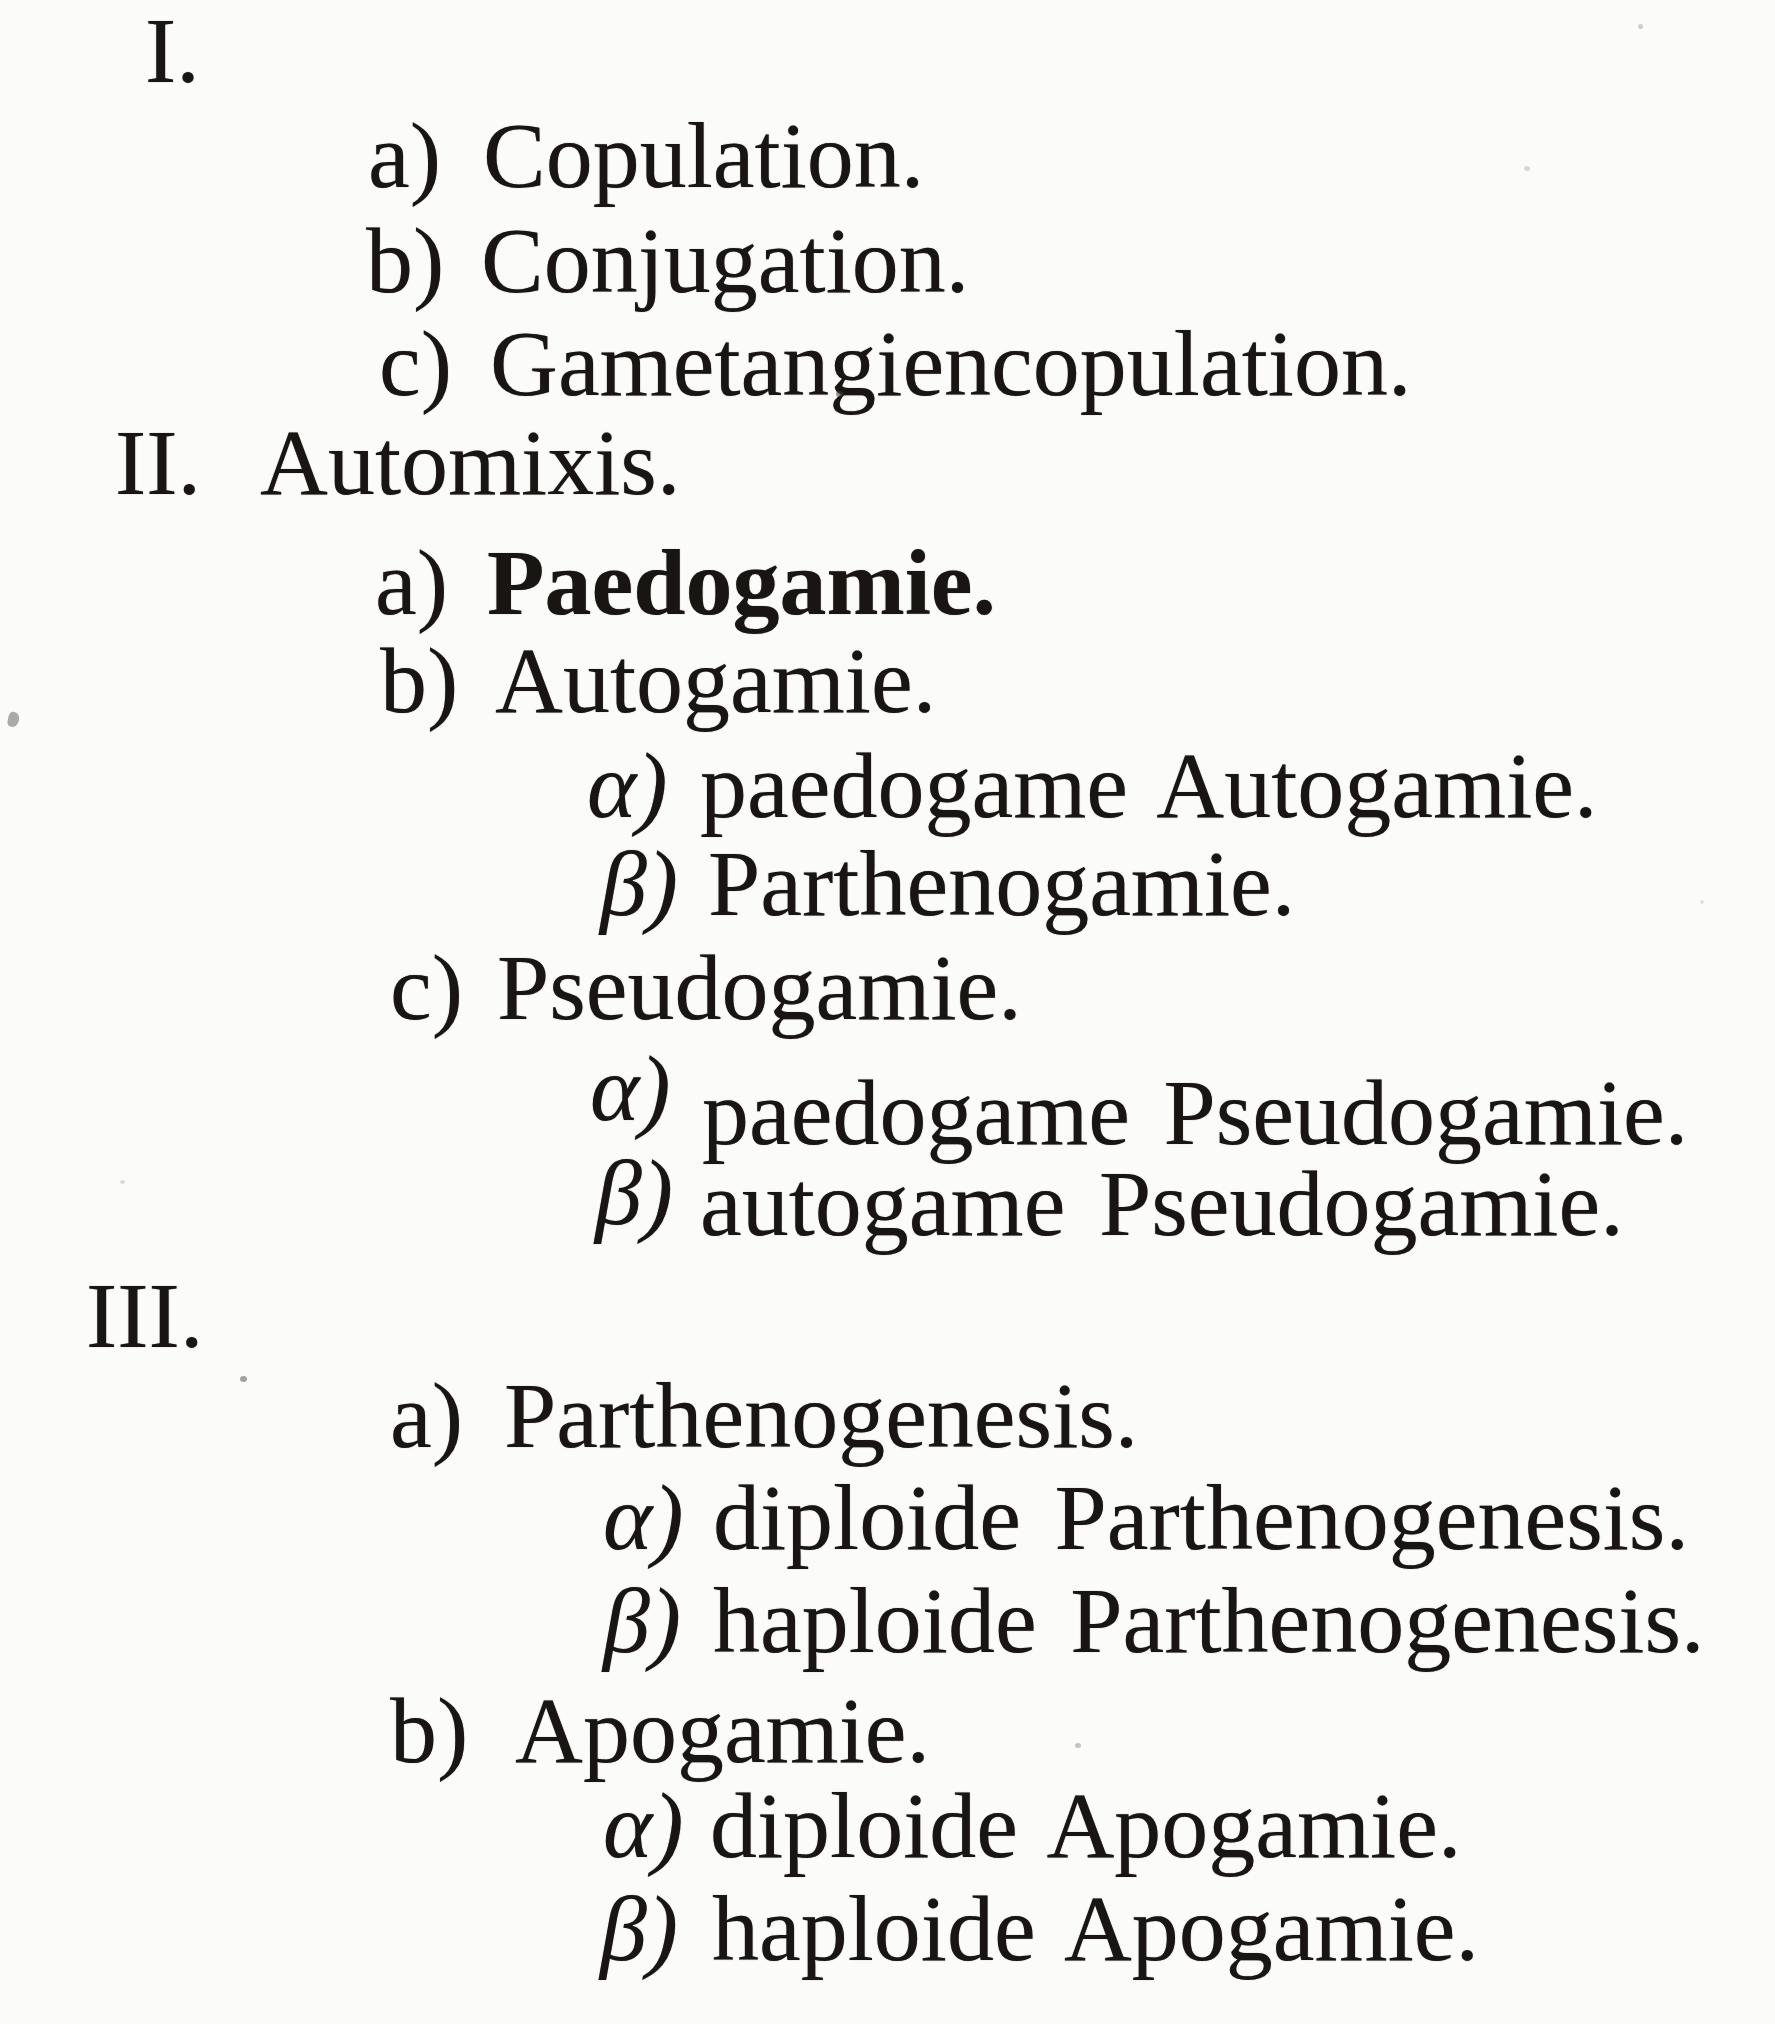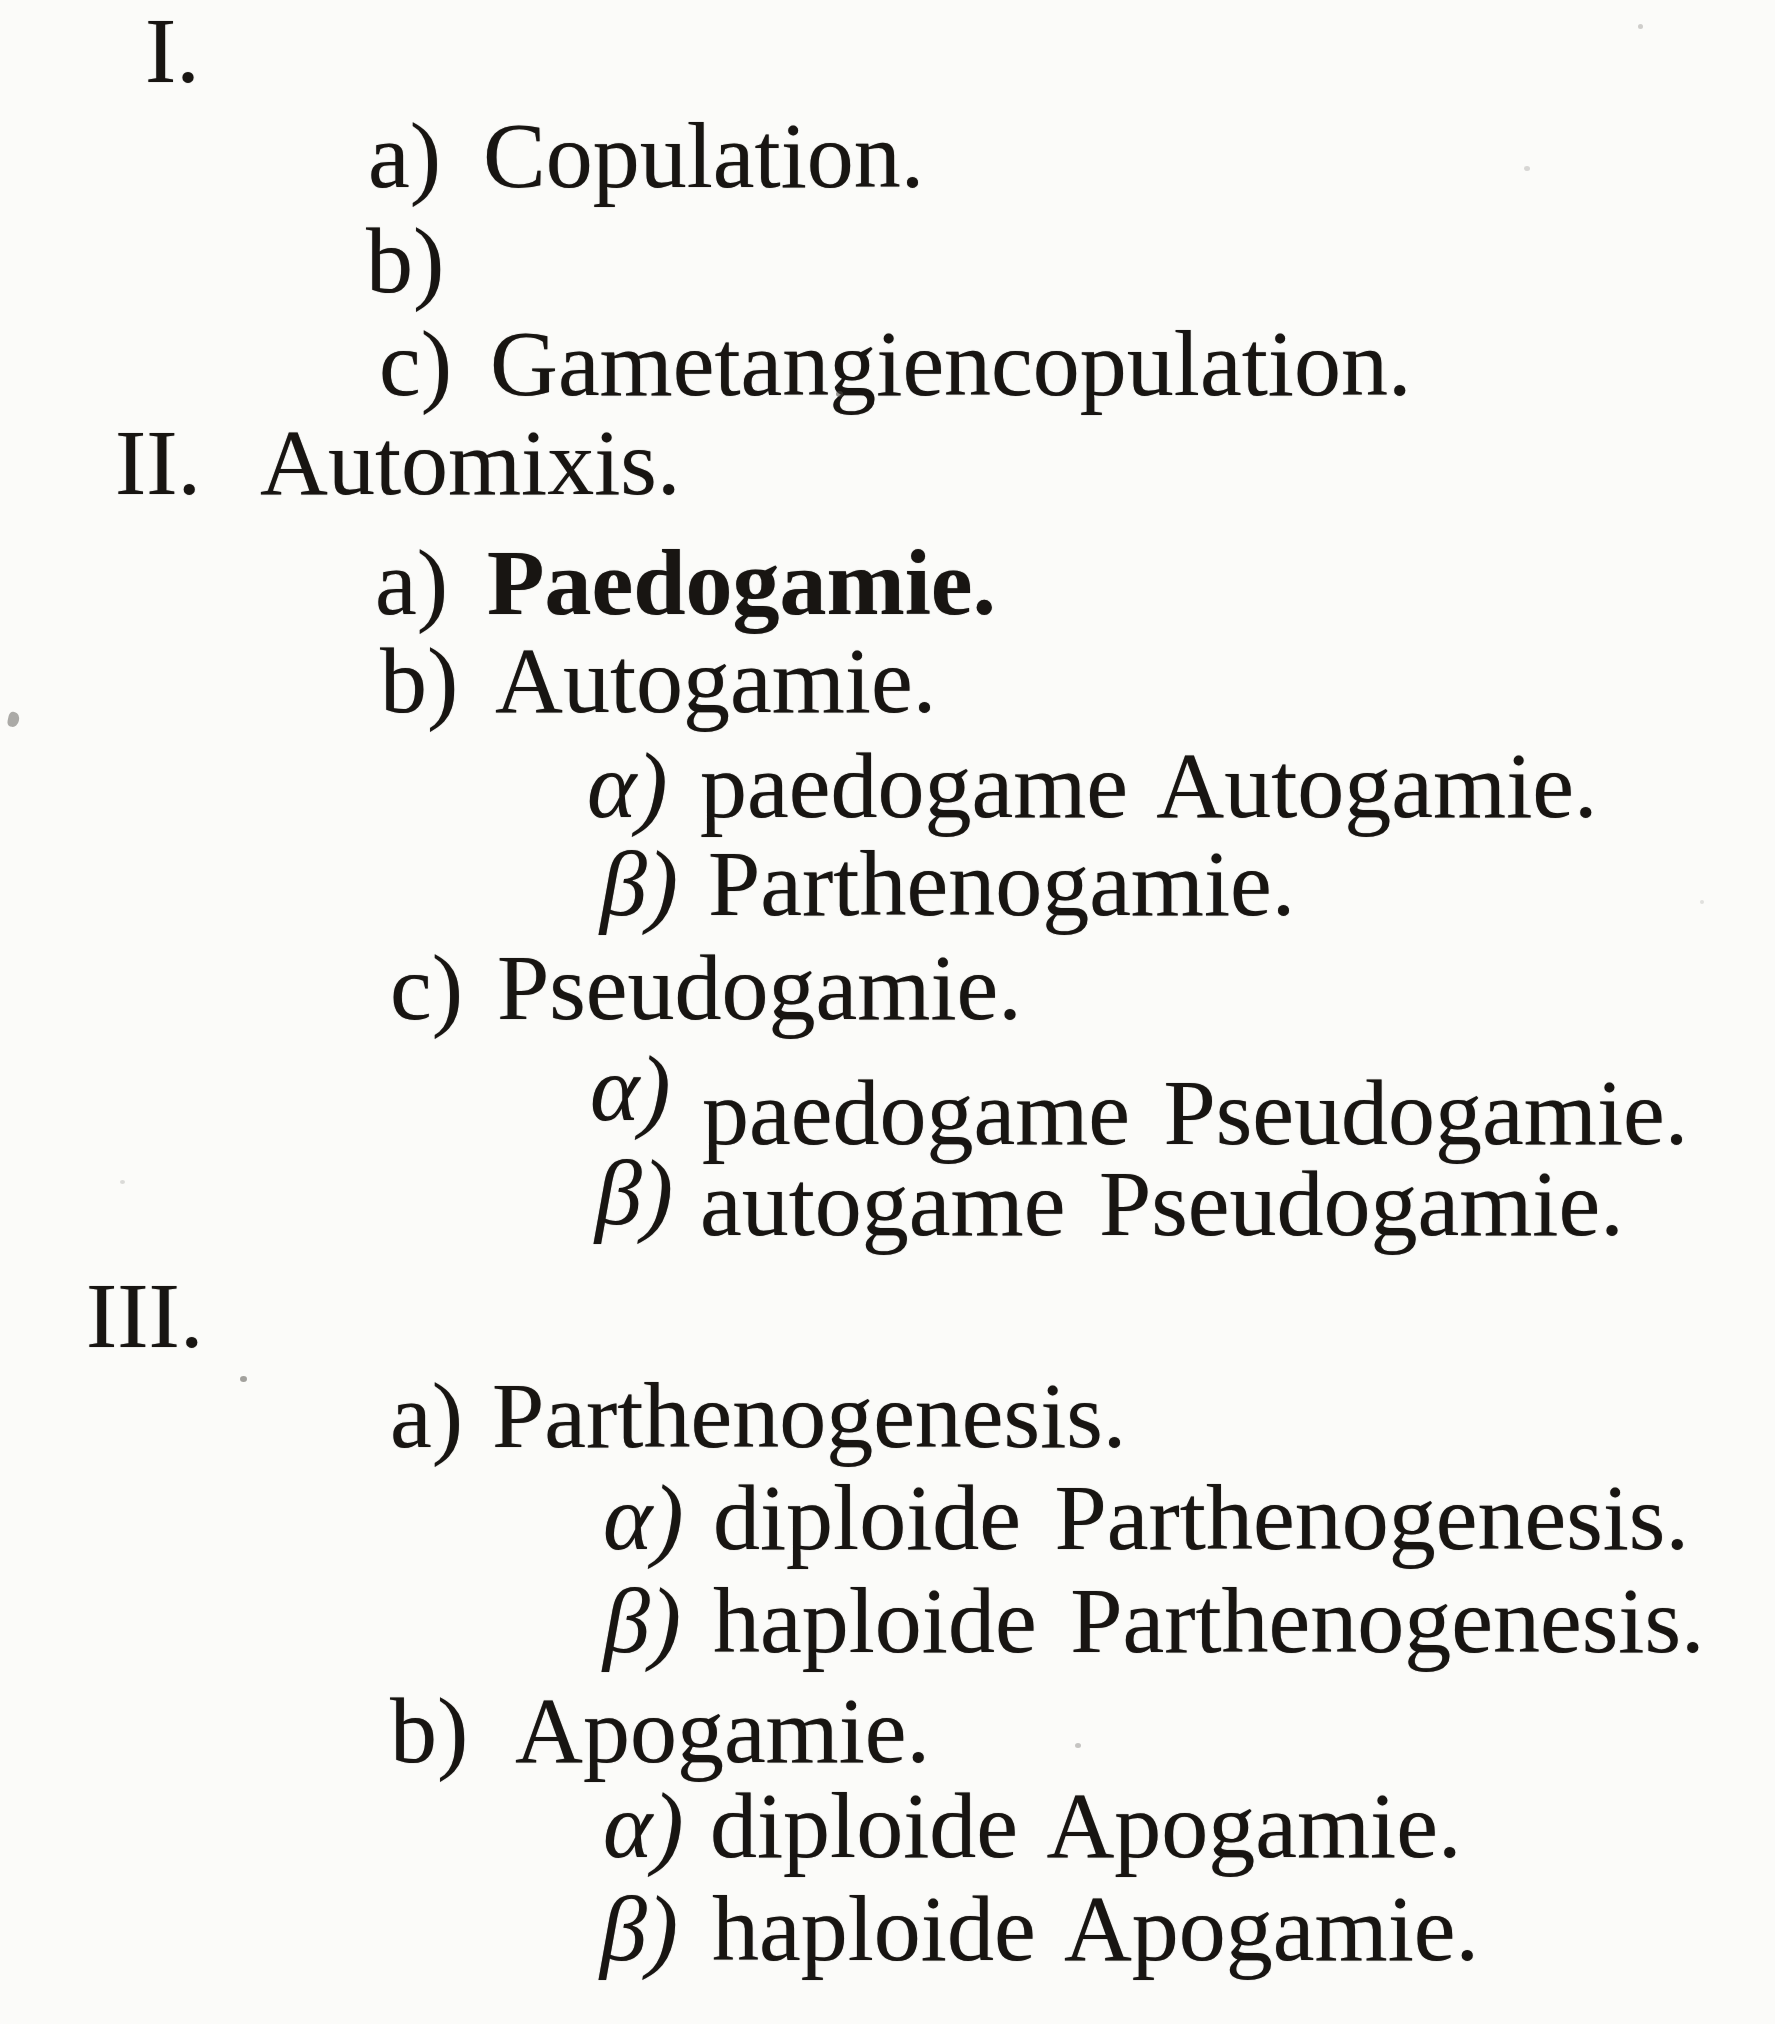--- a/index.html
+++ b/index.html
@@ -49,20 +49,21 @@
   <div>
       <div class="line level1" style="top: 3px;">
         <span class="marker" style="left: 145px;">I.</span>
       </div>
       <div class="line level2" style="top: 108px;">
         <span class="marker" style="left: 368px;">a)</span>
         <span class="text" style="left: 483px;">Copulation.</span>
       </div>
       <div class="line level2" style="top: 213px;">
         <span class="marker" style="left: 366px;">b)</span>
+        <span class="text" style="left: 481px;">Conjugation.</span>
       </div>
       <div class="line level2" style="top: 316px;">
         <span class="marker" style="left: 379px;">c)</span>
         <span class="text" style="left: 490px;">Gametangiencopulation.</span>
       </div>
       <div class="line level1" style="top: 415px;">
         <span class="marker" style="left: 115px;">II.</span>
         <span class="text" style="left: 260px;">Automixis.</span>
       </div>
       <div class="line level2" style="top: 535px;">
@@ -91,21 +92,21 @@
       </div>
       <div class="line level3" style="top: 1145px;">
         <span class="marker greek" style="left: 595px;">β)</span>
         <span class="text" style="left: 700px; margin-top: 11px;">autogame Pseudogamie.</span>
       </div>
       <div class="line level1" style="top: 1268px;">
         <span class="marker" style="left: 86px;">III.</span>
       </div>
       <div class="line level2" style="top: 1368px;">
         <span class="marker" style="left: 390px;">a)</span>
-        <span class="text" style="left: 492px;">Parthenogenesis.</span>
+        <span class="text" style="left: 504px;">Parthenogenesis.</span>
       </div>
       <div class="line level3" style="top: 1470px;">
         <span class="marker greek" style="left: 603px;">α)</span>
         <span class="text" style="left: 713px;">diploide Parthenogenesis.</span>
       </div>
       <div class="line level3" style="top: 1573px;">
         <span class="marker greek" style="left: 603px;">β)</span>
         <span class="text" style="left: 713px;">haploide Parthenogenesis.</span>
       </div>
       <div class="line level2" style="top: 1683px;">

